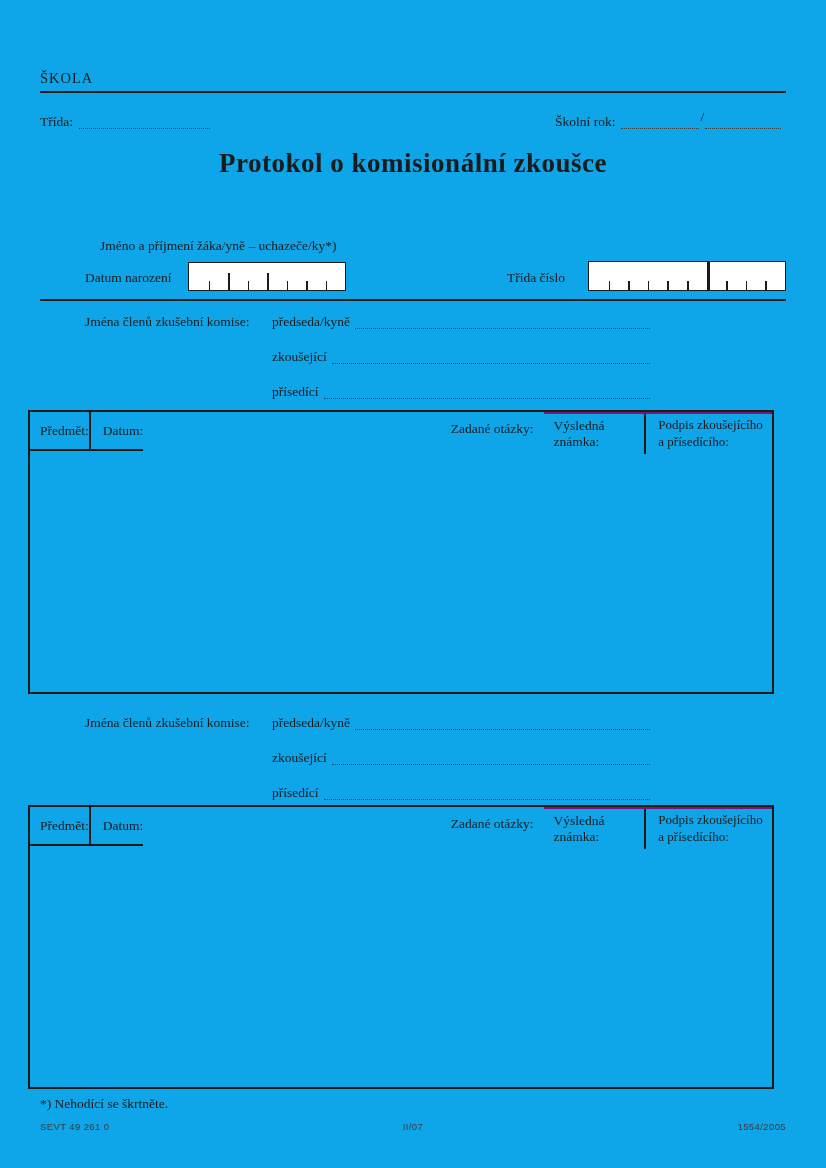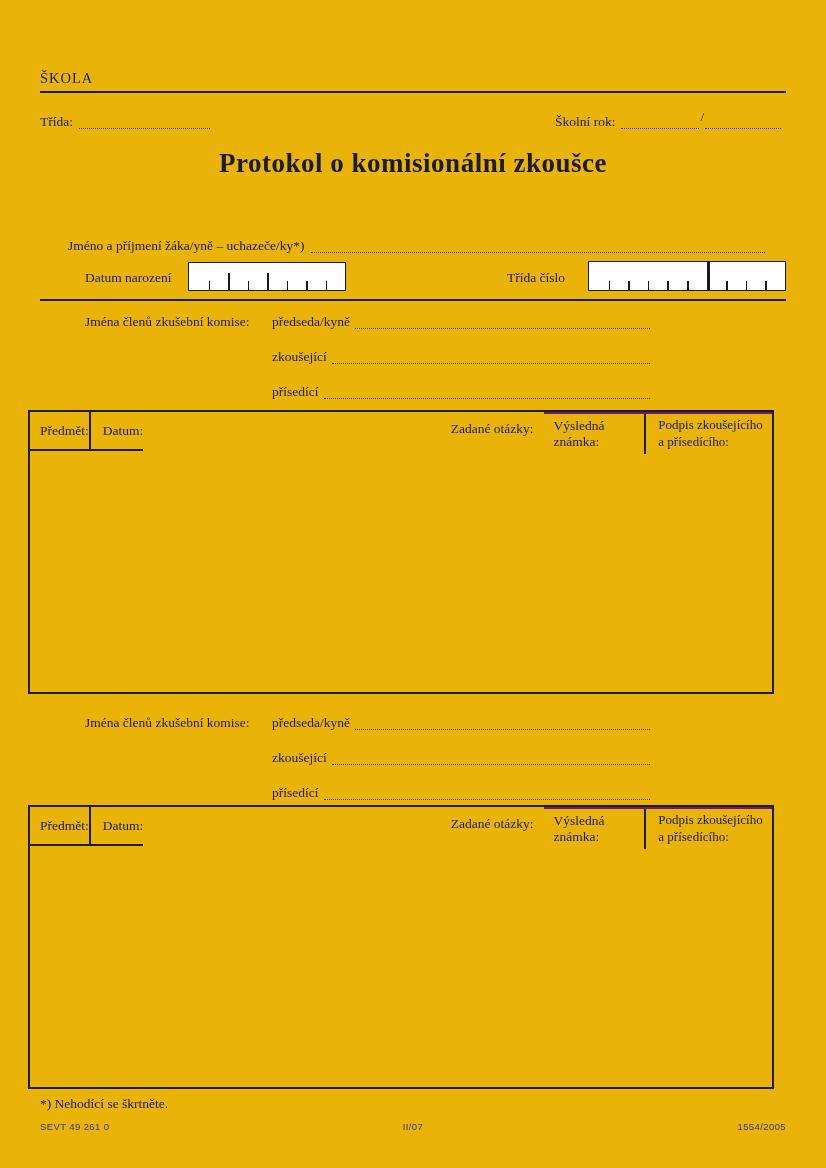--- a/index.html
+++ b/index.html
@@ -1,17 +1,17 @@
 <!DOCTYPE html>
 <html><head>
 <meta charset="utf-8">
 <style>
   html,body { margin:0; padding:0; background:#ffffff; }
   .page {
-    position:relative; width:826px; height:1168px; background:#eab308;
+    position:relative; width:826px; height:1168px; background:#0ea5e9;
     font-family:"Liberation Serif","DejaVu Serif",serif; color:#1b1b1b;
     font-size:13.5px; overflow:hidden;
   }
   .abs { position:absolute; }
 
   
   .school-name { left:40px; top:70px; font-size:14.5px; letter-spacing:1px; }
   .rule { left:40px; width:746px; height:2px; background:#1b1b1b; }
   .rule-top { top:91px; }
   .rule-mid { top:299px; }
@@ -23,21 +23,21 @@
   .year-row { left:555px; top:114px; width:228px; display:flex; align-items:flex-start; }
   .year-row .lbl { white-space:nowrap; line-height:16px; }
   .seg { height:14px; border-bottom:1px dotted #3c3c3c; }
   .seg1 { width:78px; margin-left:6px; }
   .seg2 { width:76px; }
   .slash { position:relative; top:-5px; margin:0 1px; line-height:16px; }
 
   .title { left:0; top:148px; width:100%; text-align:center; font-size:27px; font-weight:bold; letter-spacing:0.5px; }
 
   .druh-row  { left:185px; top:205px; width:465px; }
-  .jmeno-row { left:68px;  top:238px; width:697px; }
+  .jmeno-row { left:100px;  top:238px; width:697px;flex-direction:column; }
 
   
   .box-label { line-height:16px; }
   .lbl-birthdate { left:85px; top:270px; }
   .lbl-birthnum  { left:507px; top:270px; }
   .tickbox { position:absolute; border:1.5px solid #1b1b1b; background:#fff; box-sizing:border-box; }
   .box-birthdate { left:188px; top:262px; width:158px; height:29px; }
   .box-birthnum  { left:588px; top:261px; width:198px; height:30px; }
   .tick { position:absolute; bottom:0; width:1.5px; background:#1b1b1b; }
   .t-s { height:9px; }

